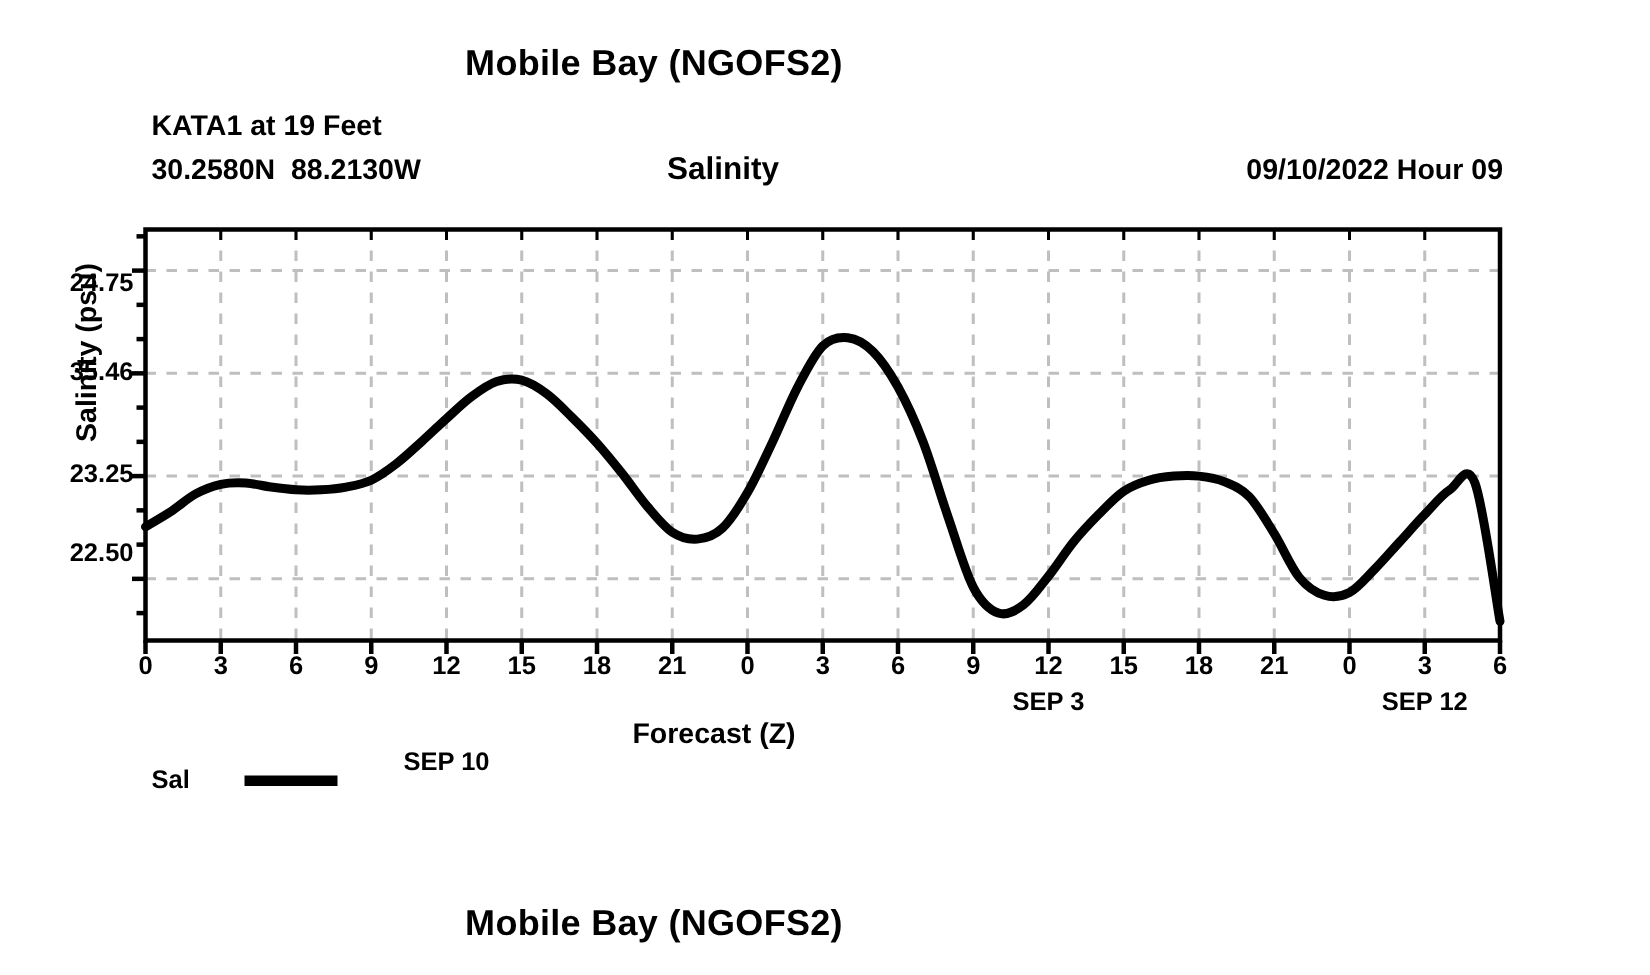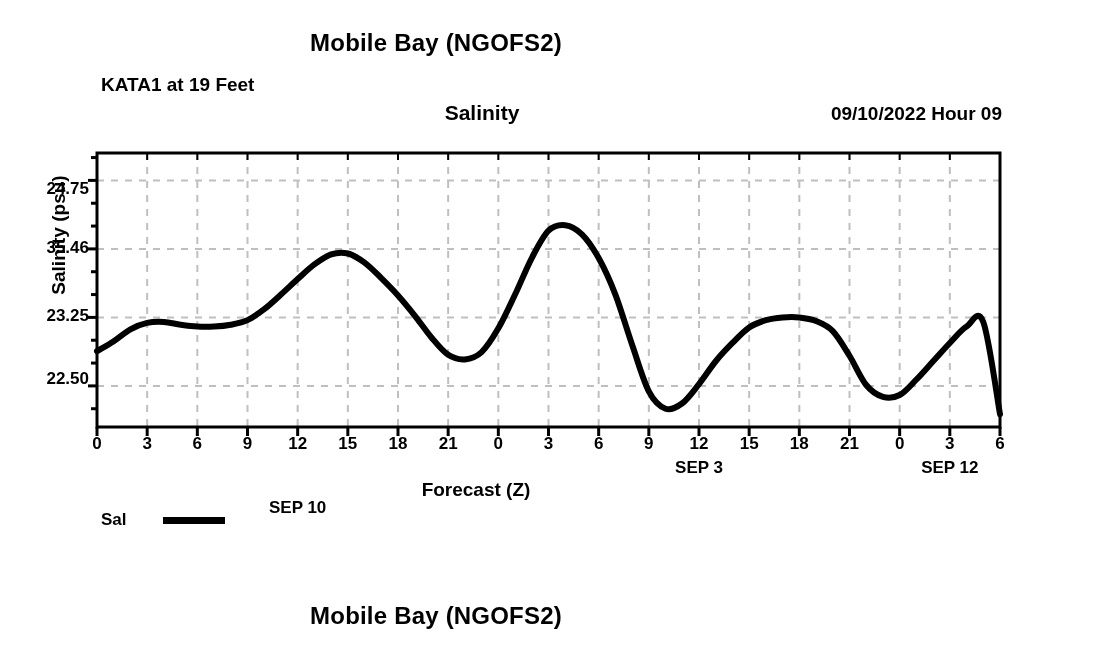--- a/index.html
+++ b/index.html
@@ -147,20 +147,21 @@
 </style>
 </head>
 <body>
 
 <div id="page">
 
   <div class="main-title" id="title-top">Mobile Bay (NGOFS2)</div>
 
   <div class="header-left" id="station-line">KATA1 at 19 Feet</div>
 
+  <div class="header-left" id="coords-line">30.2580N  88.2130W</div>
 
   <div id="subtitle">Salinity</div>
 
   <div id="run-datetime">09/10/2022 Hour 09</div>
 
   <div id="plot-wrap">
     <svg id="plot-svg" width="1100" height="650">
         <g>
           <line x1="147.16666666666666" y1="153" x2="147.16666666666666" y2="427" stroke="#bfbfbf" stroke-width="2" stroke-dasharray="7,7"></line>
           <line x1="197.33333333333331" y1="153" x2="197.33333333333331" y2="427" stroke="#bfbfbf" stroke-width="2" stroke-dasharray="7,7"></line>
@@ -243,21 +244,21 @@
       </svg>
 
     <div id="ylabel">Salinity (psu)</div>
 
     <div id="xlabel">Forecast (Z)</div>
 
     <div id="ytick-labels">
         <div class="ytick-label" style="top: 179px;">24.75</div>
         <div class="ytick-label" style="top: 237.9px;">35.46</div>
         <div class="ytick-label" style="top: 306.4px;">23.25</div>
-        <div class="ytick-label" style="top: 369px;">22.50</div>
+        <div class="ytick-label" style="top: 359px;">22.50</div>
       </div>
     <div id="xtick-labels">
         <div class="xtick-label" style="left: 77px;">0</div>
         <div class="xtick-label" style="left: 127.167px;">3</div>
         <div class="xtick-label" style="left: 177.333px;">6</div>
         <div class="xtick-label" style="left: 227.5px;">9</div>
         <div class="xtick-label" style="left: 277.667px;">12</div>
         <div class="xtick-label" style="left: 327.833px;">15</div>
         <div class="xtick-label" style="left: 378px;">18</div>
         <div class="xtick-label" style="left: 428.167px;">21</div>

